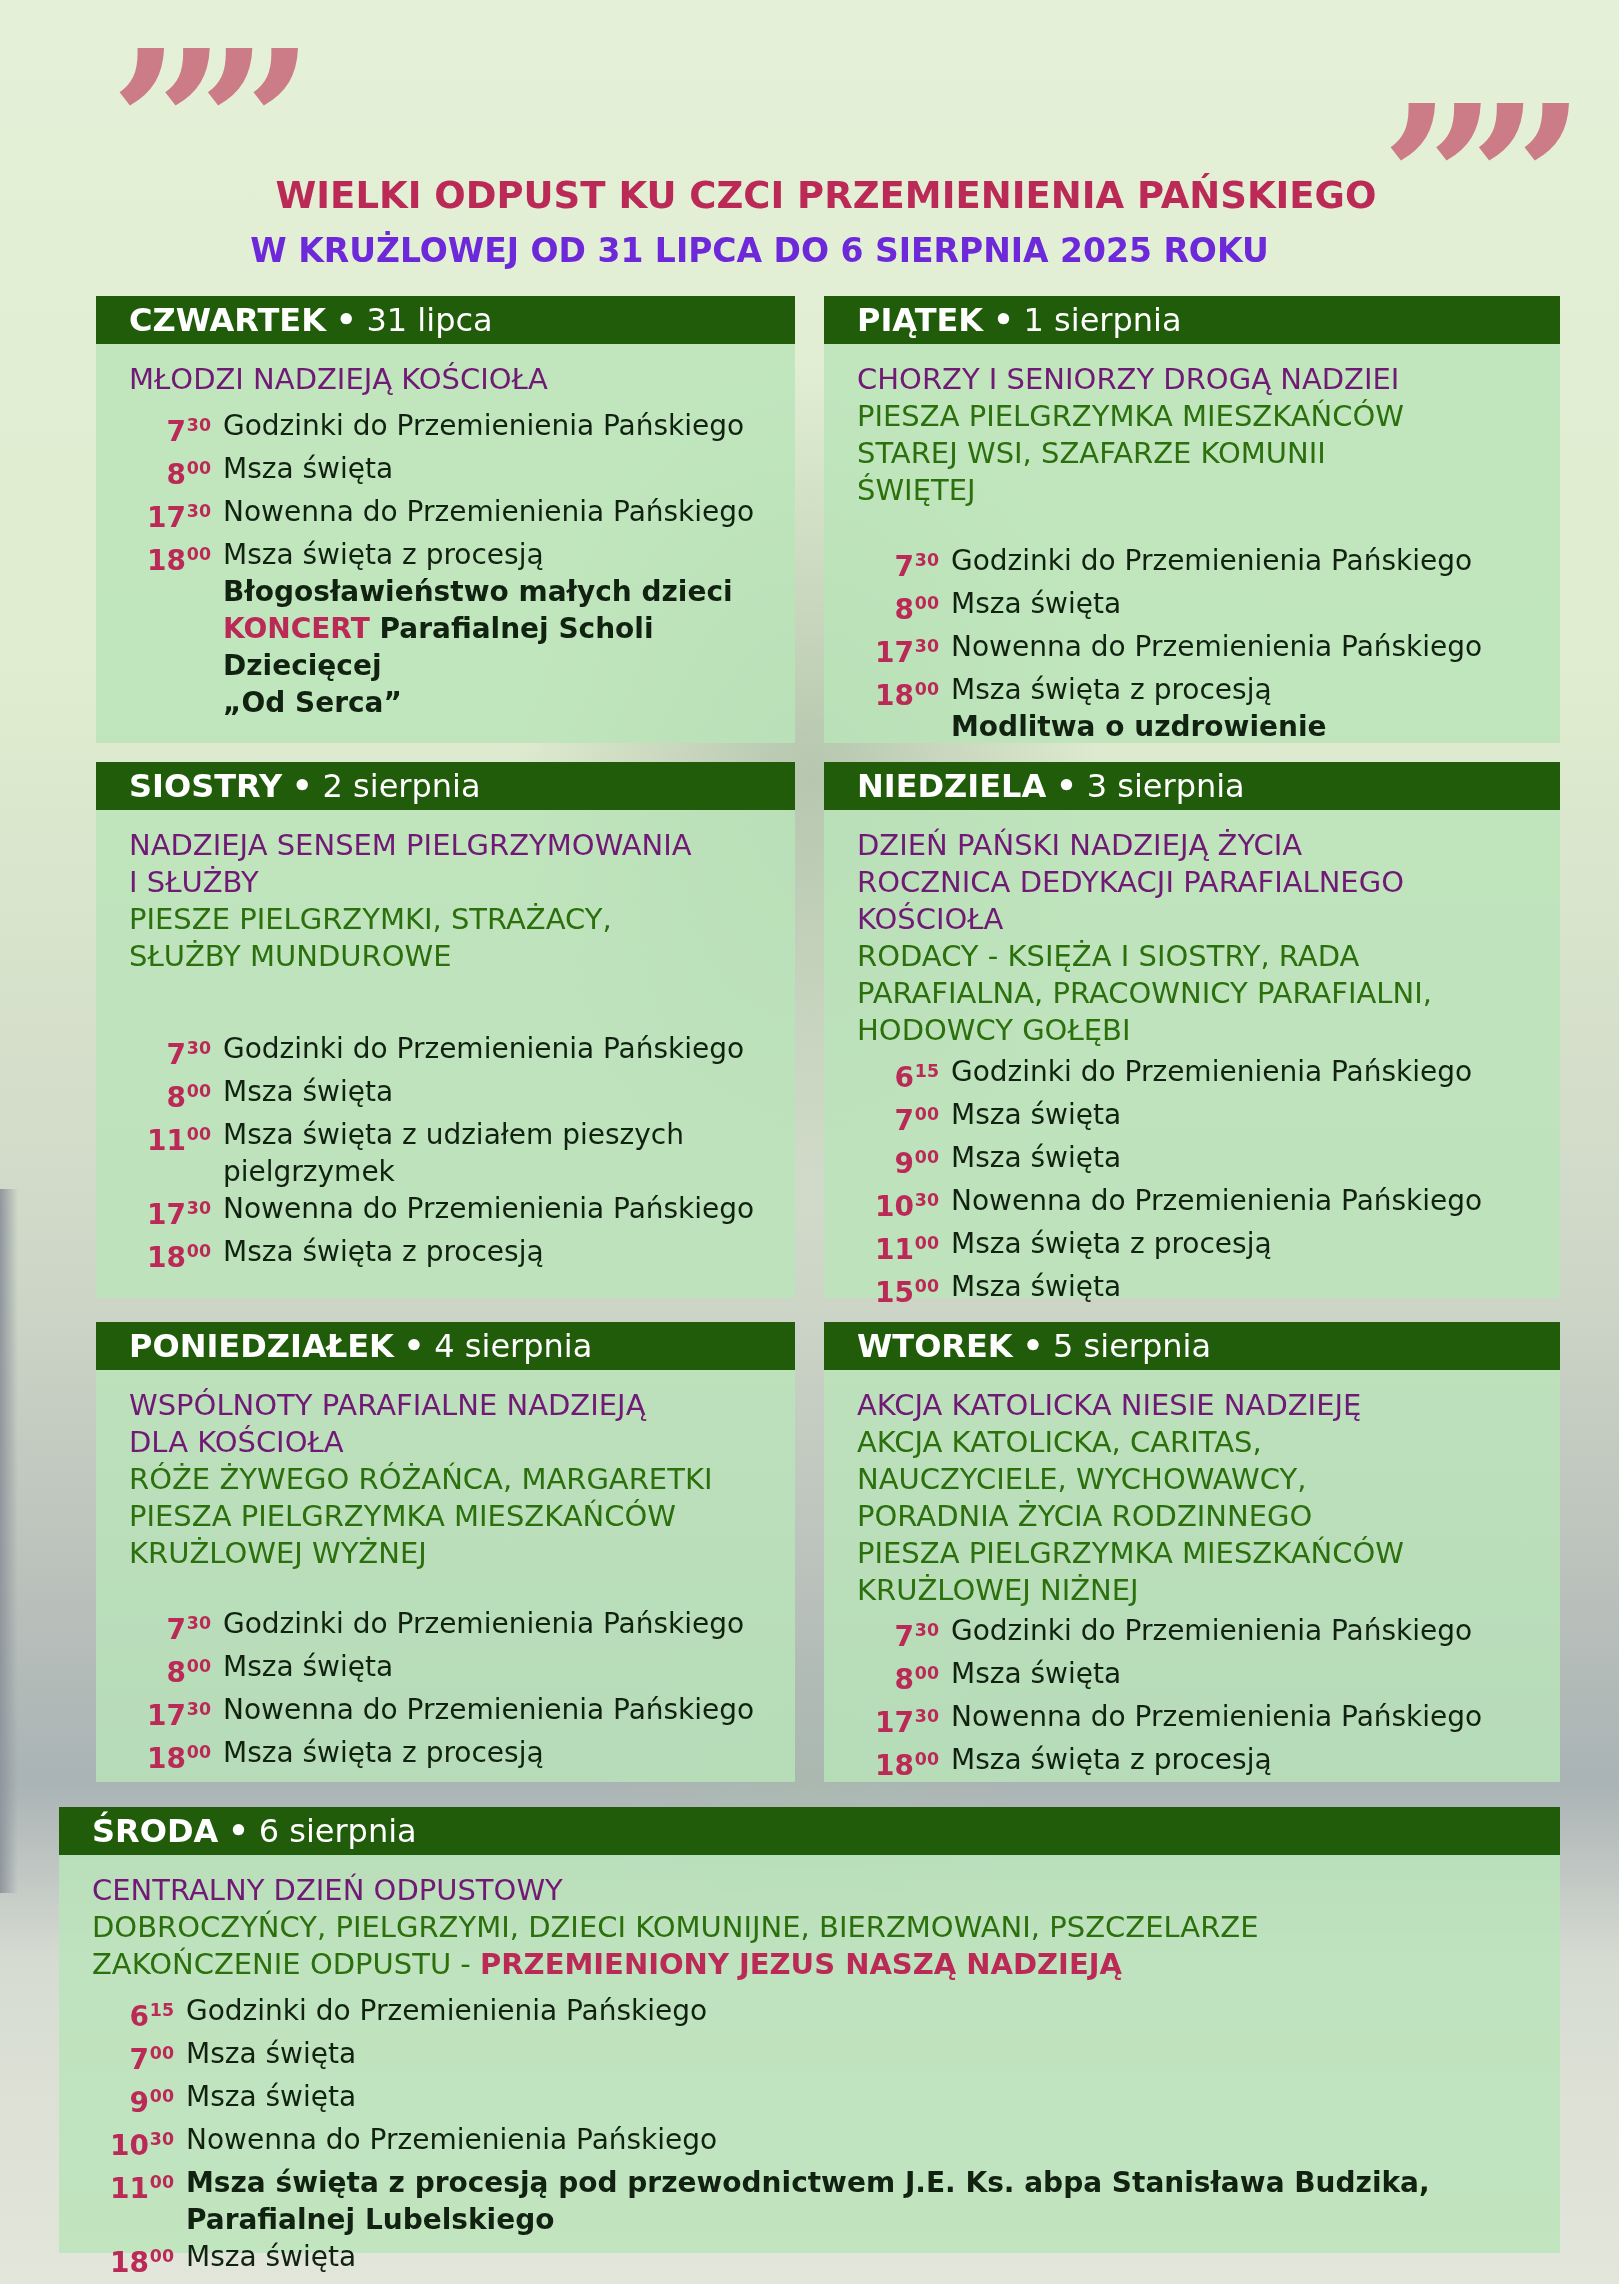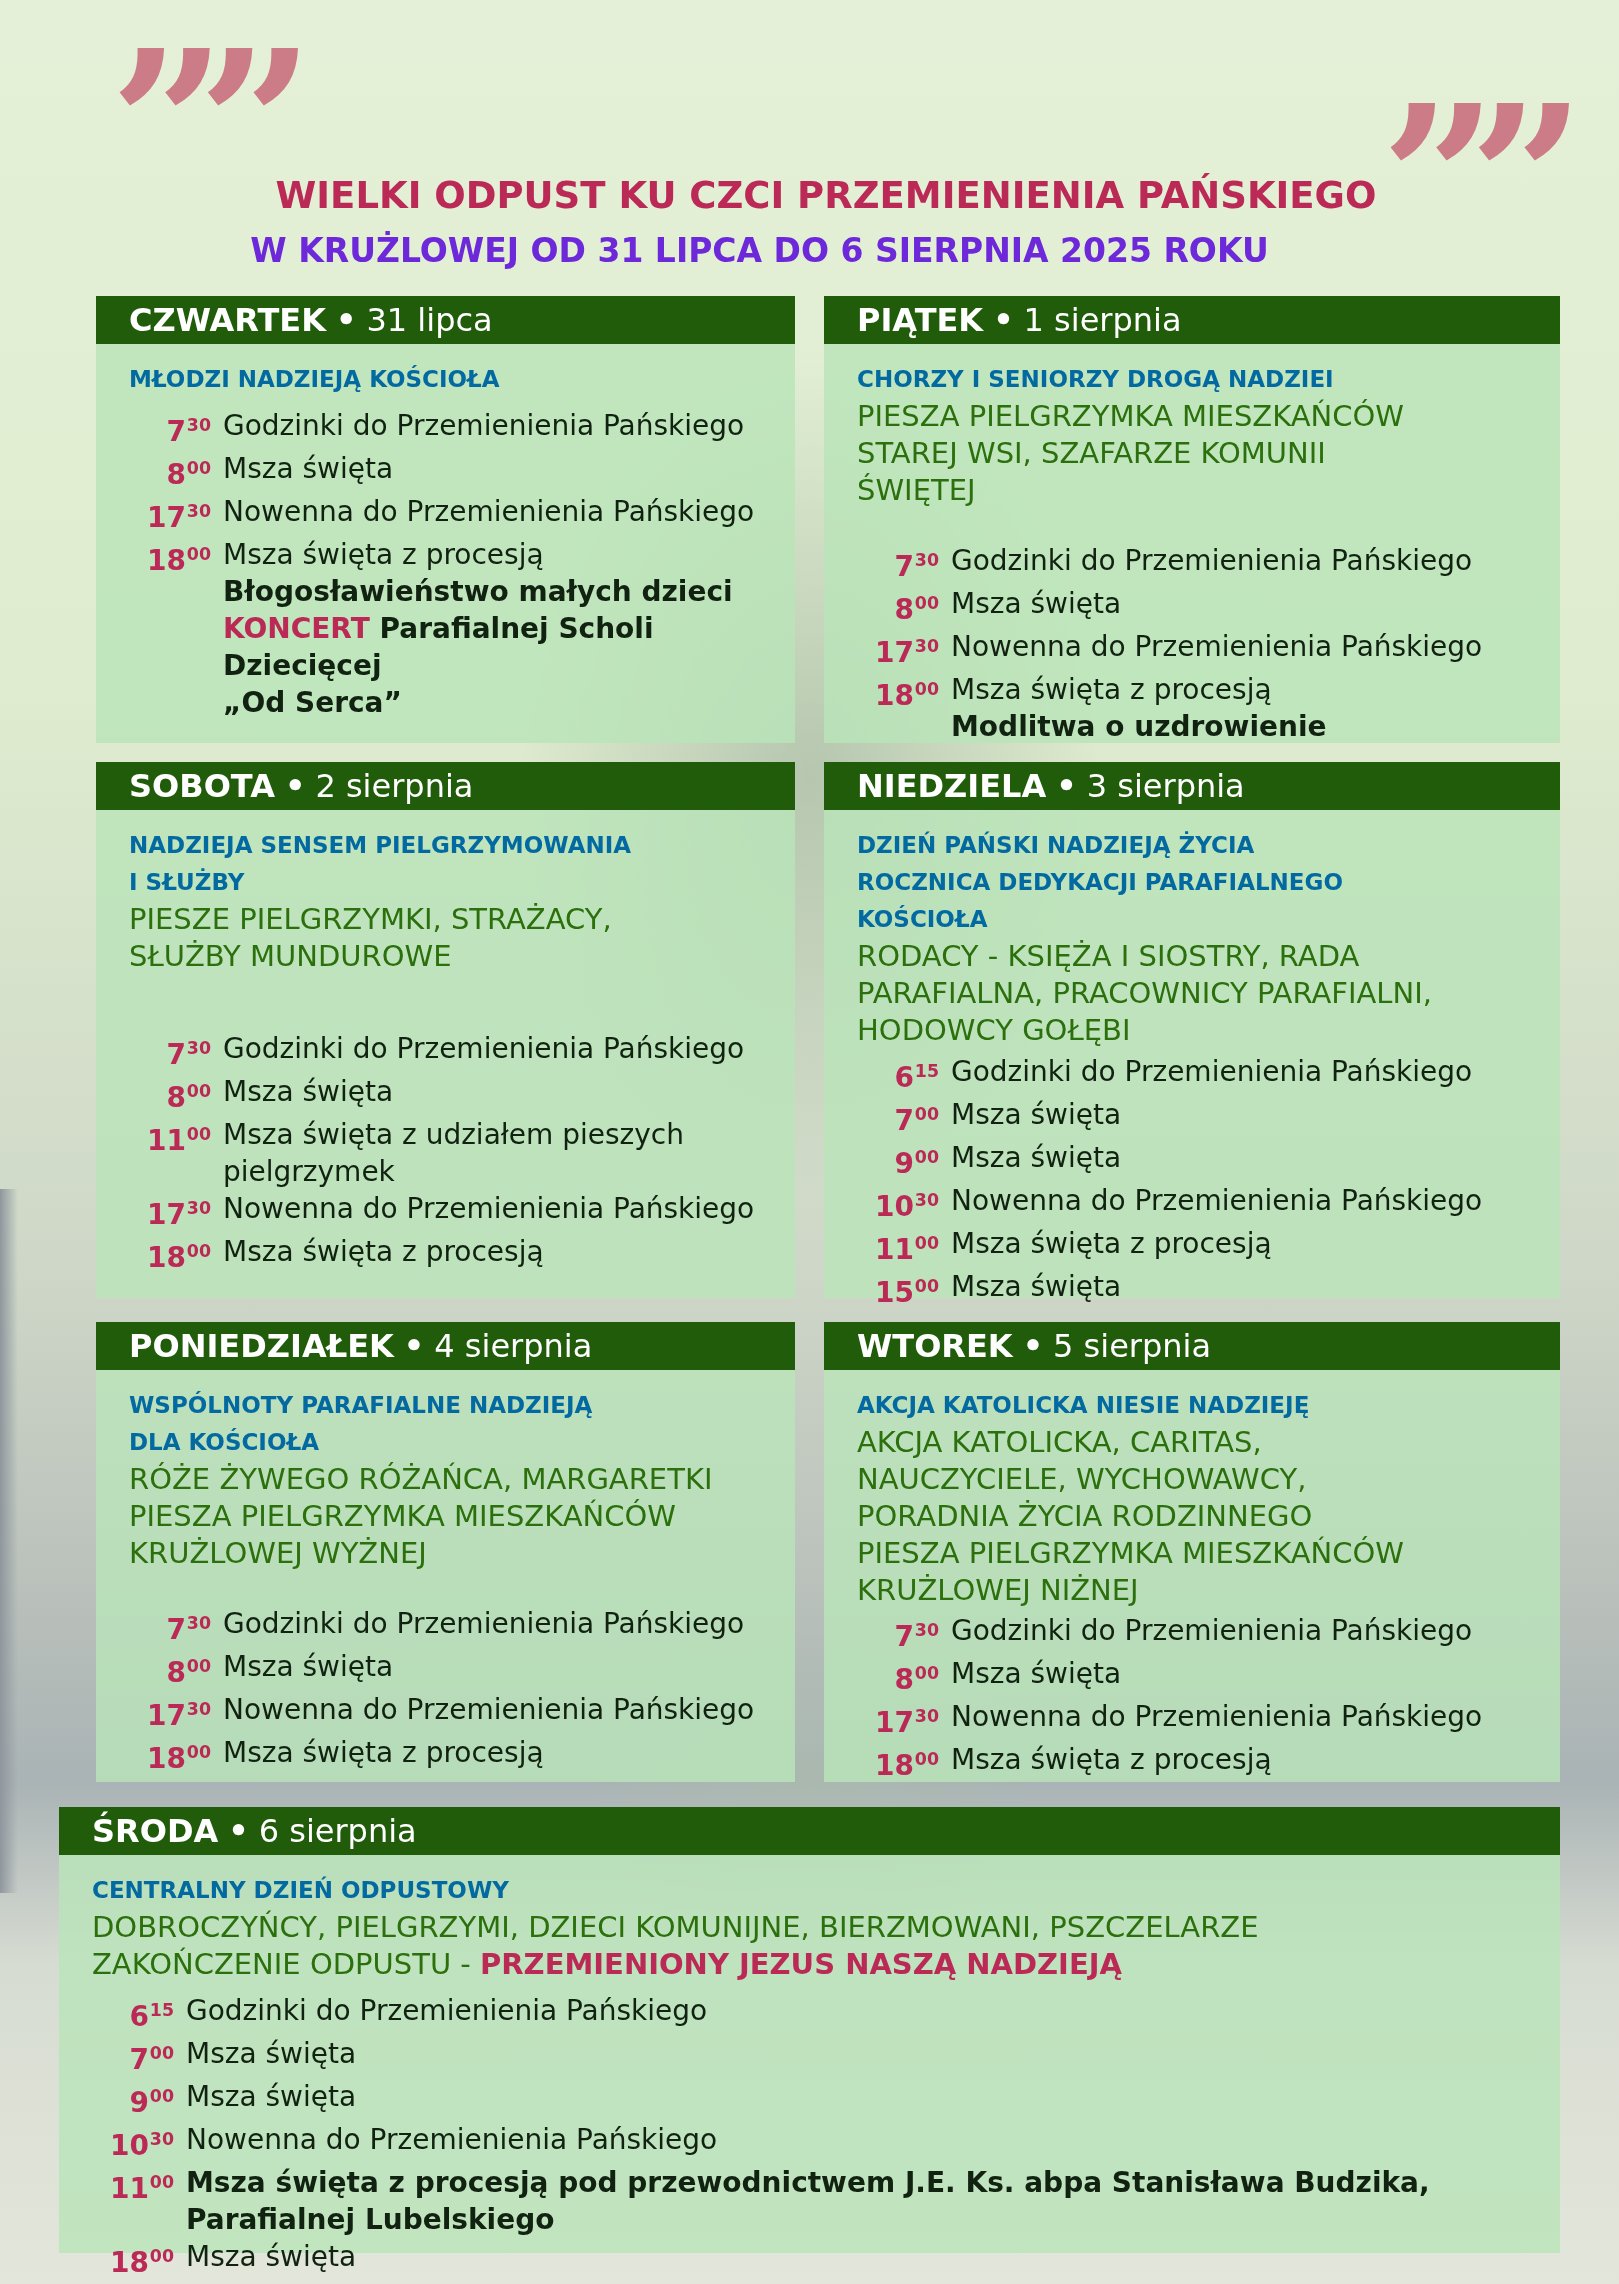--- a/index.html
+++ b/index.html
@@ -47,22 +47,22 @@
     }
     .day-name { font-weight: bold; }
     .day-sep { margin: 0 10px; font-weight: bold; }
     .day-date { font-weight: normal; }
     .day-body {
       background: rgba(185,228,185,0.82);
       padding: 16.5px 18.3px 0 33px;
       position: relative;
     }
     .theme {
-      font-family: "DejaVu Sans", sans-serif; font-weight: bold; color: #0369a1;
-      font-size: 23px; line-height: 37px; white-space: pre-line;
+      font-family: "DejaVu Sans", sans-serif; font-weight: normal; color: #701a75;
+      font-size: 29px; line-height: 37px; white-space: pre-line;
     }
     .groups {
       font-family: "DejaVu Sans", sans-serif; color: #2b700c;
       font-size: 29px; line-height: 37px; white-space: pre-line;
     }
     .groups .accent { color: #bb2a56; font-weight: bold; }
     .schedule { margin-top: 12.8px; }
     .row { display: flex; align-items: flex-start; font-size: 28px; line-height: 37px; }
     .time {
       width: 94px; text-align: right; padding-right: 12px; flex-shrink: 0;
@@ -155,21 +155,21 @@
           <span>Msza święta z procesją</span>
           <span class="note" style="font-weight:bold;">Modlitwa o uzdrowienie</span>
         </span>
       </div>
     </div>
   </div>
 </section>
 
 <section class="day col-left" style="top:762px;">
   <div class="day-header">
-    <span class="day-name">SOBOTA</span>
+    <span class="day-name">SIOSTRY</span>
     <span class="day-sep">•</span>
     <span class="day-date">2 sierpnia</span>
   </div>
   <div class="day-body" style="height:488px;">
     <div class="theme">NADZIEJA SENSEM PIELGRZYMOWANIA
 I SŁUŻBY</div>
     <div class="groups">PIESZE PIELGRZYMKI, STRAŻACY,
 SŁUŻBY MUNDUROWE</div>
     <div class="schedule" style="margin-top:55px;">
       <div class="row">

